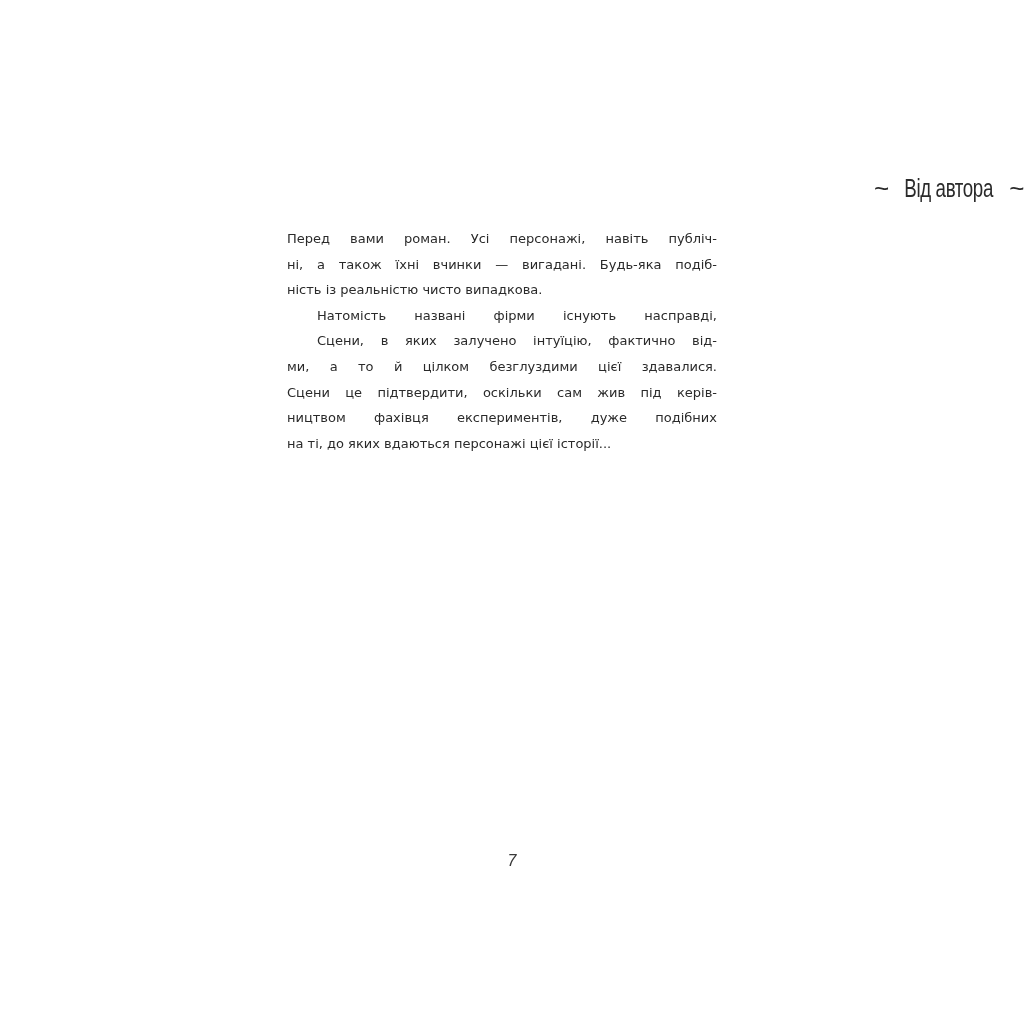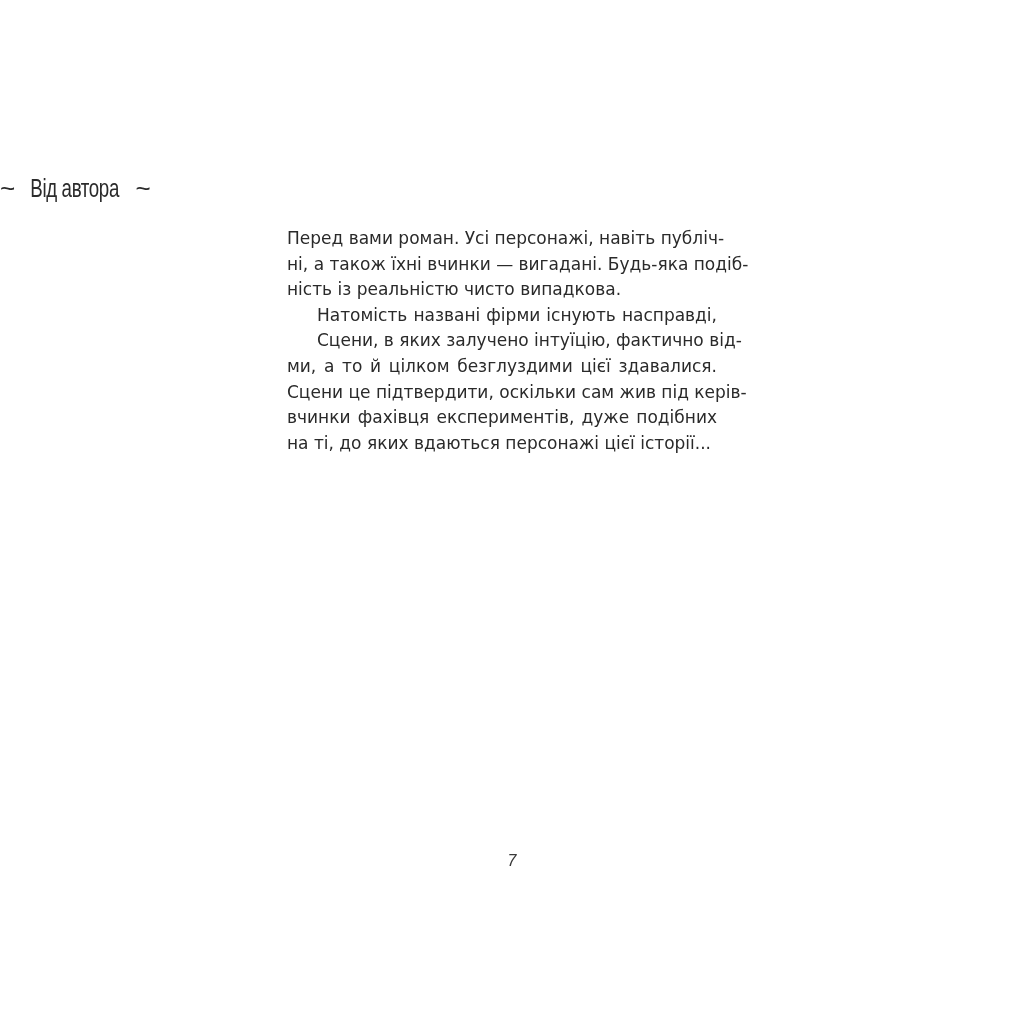--- a/index.html
+++ b/index.html
@@ -17,21 +17,21 @@
       position: absolute;
       left: 0; top: 0;
       width: 1024px; height: 1024px;
       background: #ffffff;
     }
     .heading {
       position: absolute;
       left: 0;
       width: 1024px;
       top: 168px;
-      text-align: left;
+      text-align: right;
       color: #2b2b2b;
       font-family: "Liberation Sans", sans-serif;
       font-size: 26px;
       line-height: 40px;
       letter-spacing: -0.5px;
     }
     .heading .title {
       display: inline-block;
       transform: scaleX(0.72);
       transform-origin: center;
@@ -42,21 +42,21 @@
       font-size: 26px;
       vertical-align: 0;
     }
     .body-text {
       position: absolute;
       left: 287px;
       top: 226px;
       width: 430px;
       color: #2a2a2a;
       font-family: "DejaVu Sans", sans-serif;
-      font-size: 17px;
+      font-size: 13px;
       line-height: 25.6px;
     }
     .line {
       display: block;
       white-space: nowrap;
       text-align: justify;
       text-align-last: justify;
       height: 25.6px;
     }
     .line.last {
@@ -95,19 +95,19 @@
 
     <span class="line">Перед вами роман. Усі персонажі, навіть публіч-</span>
     <span class="line">ні, а також їхні вчинки — вигадані. Будь-яка подіб-</span>
     <span class="line last">ність із реальністю чисто випадкова.</span>
 
     <span class="line indent">Натомість названі фірми існують насправді,</span>
 
     <span class="line indent">Сцени, в яких залучено інтуїцію, фактично від-</span>
     <span class="line">ми, а то й цілком безглуздими цієї здавалися.</span>
     <span class="line">Сцени це підтвердити, оскільки сам жив під керів-</span>
-    <span class="line">вчинки фахівця експериментів, дуже подібних</span>
+    <span class="line">ництвом фахівця експериментів, дуже подібних</span>
     <span class="line last">на ті, до яких вдаються персонажі цієї історії...</span>
   </div>
 
   <div class="page-number">7</div>
 
 </div>
 
 </body></html>

